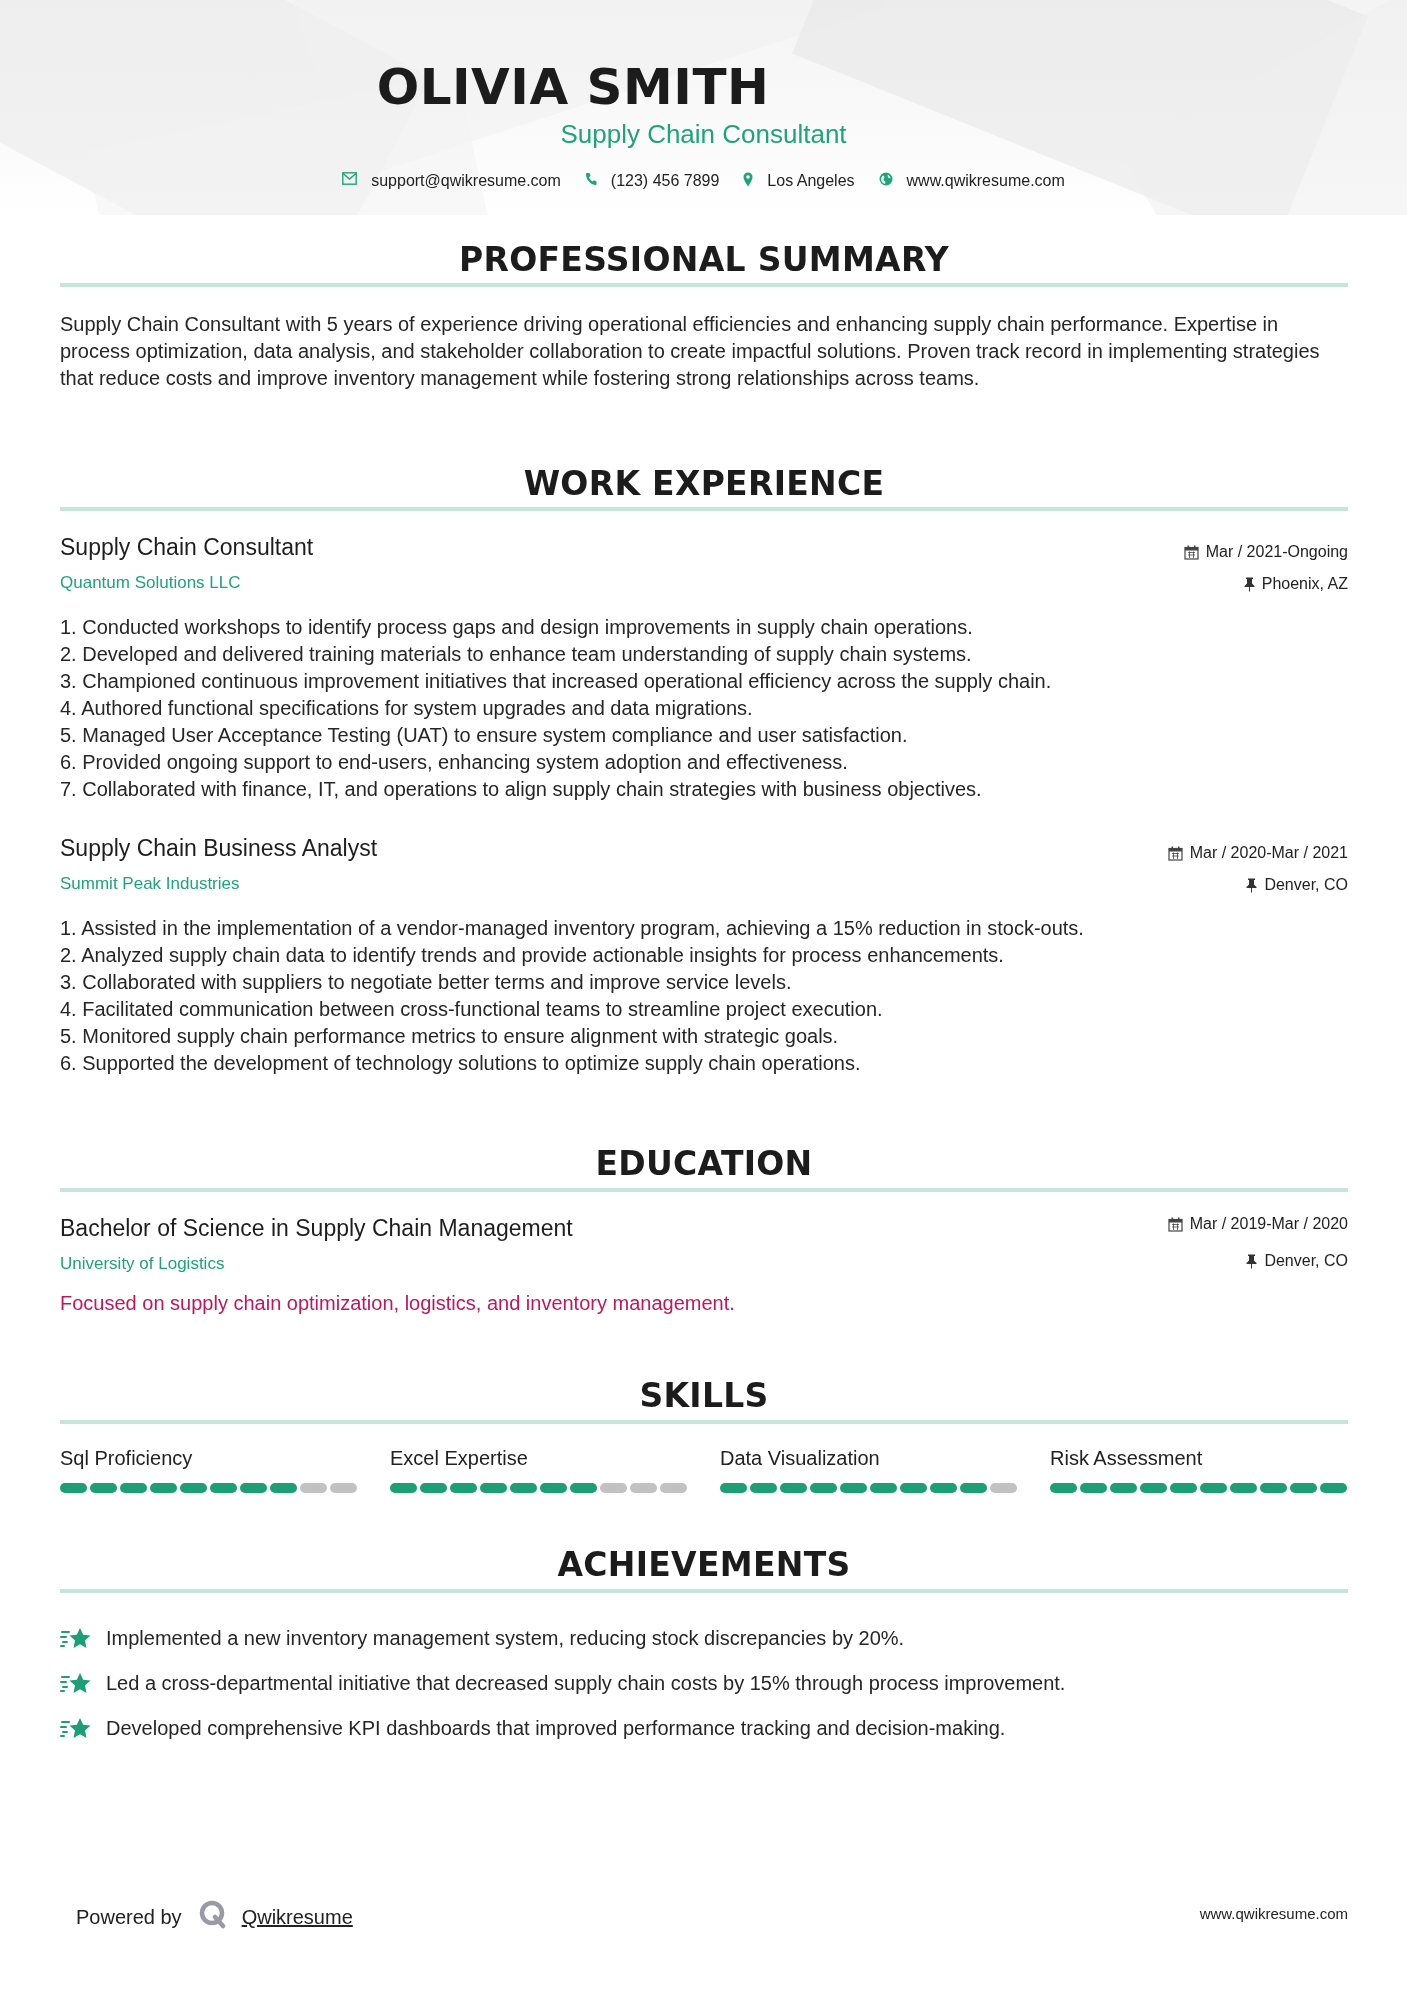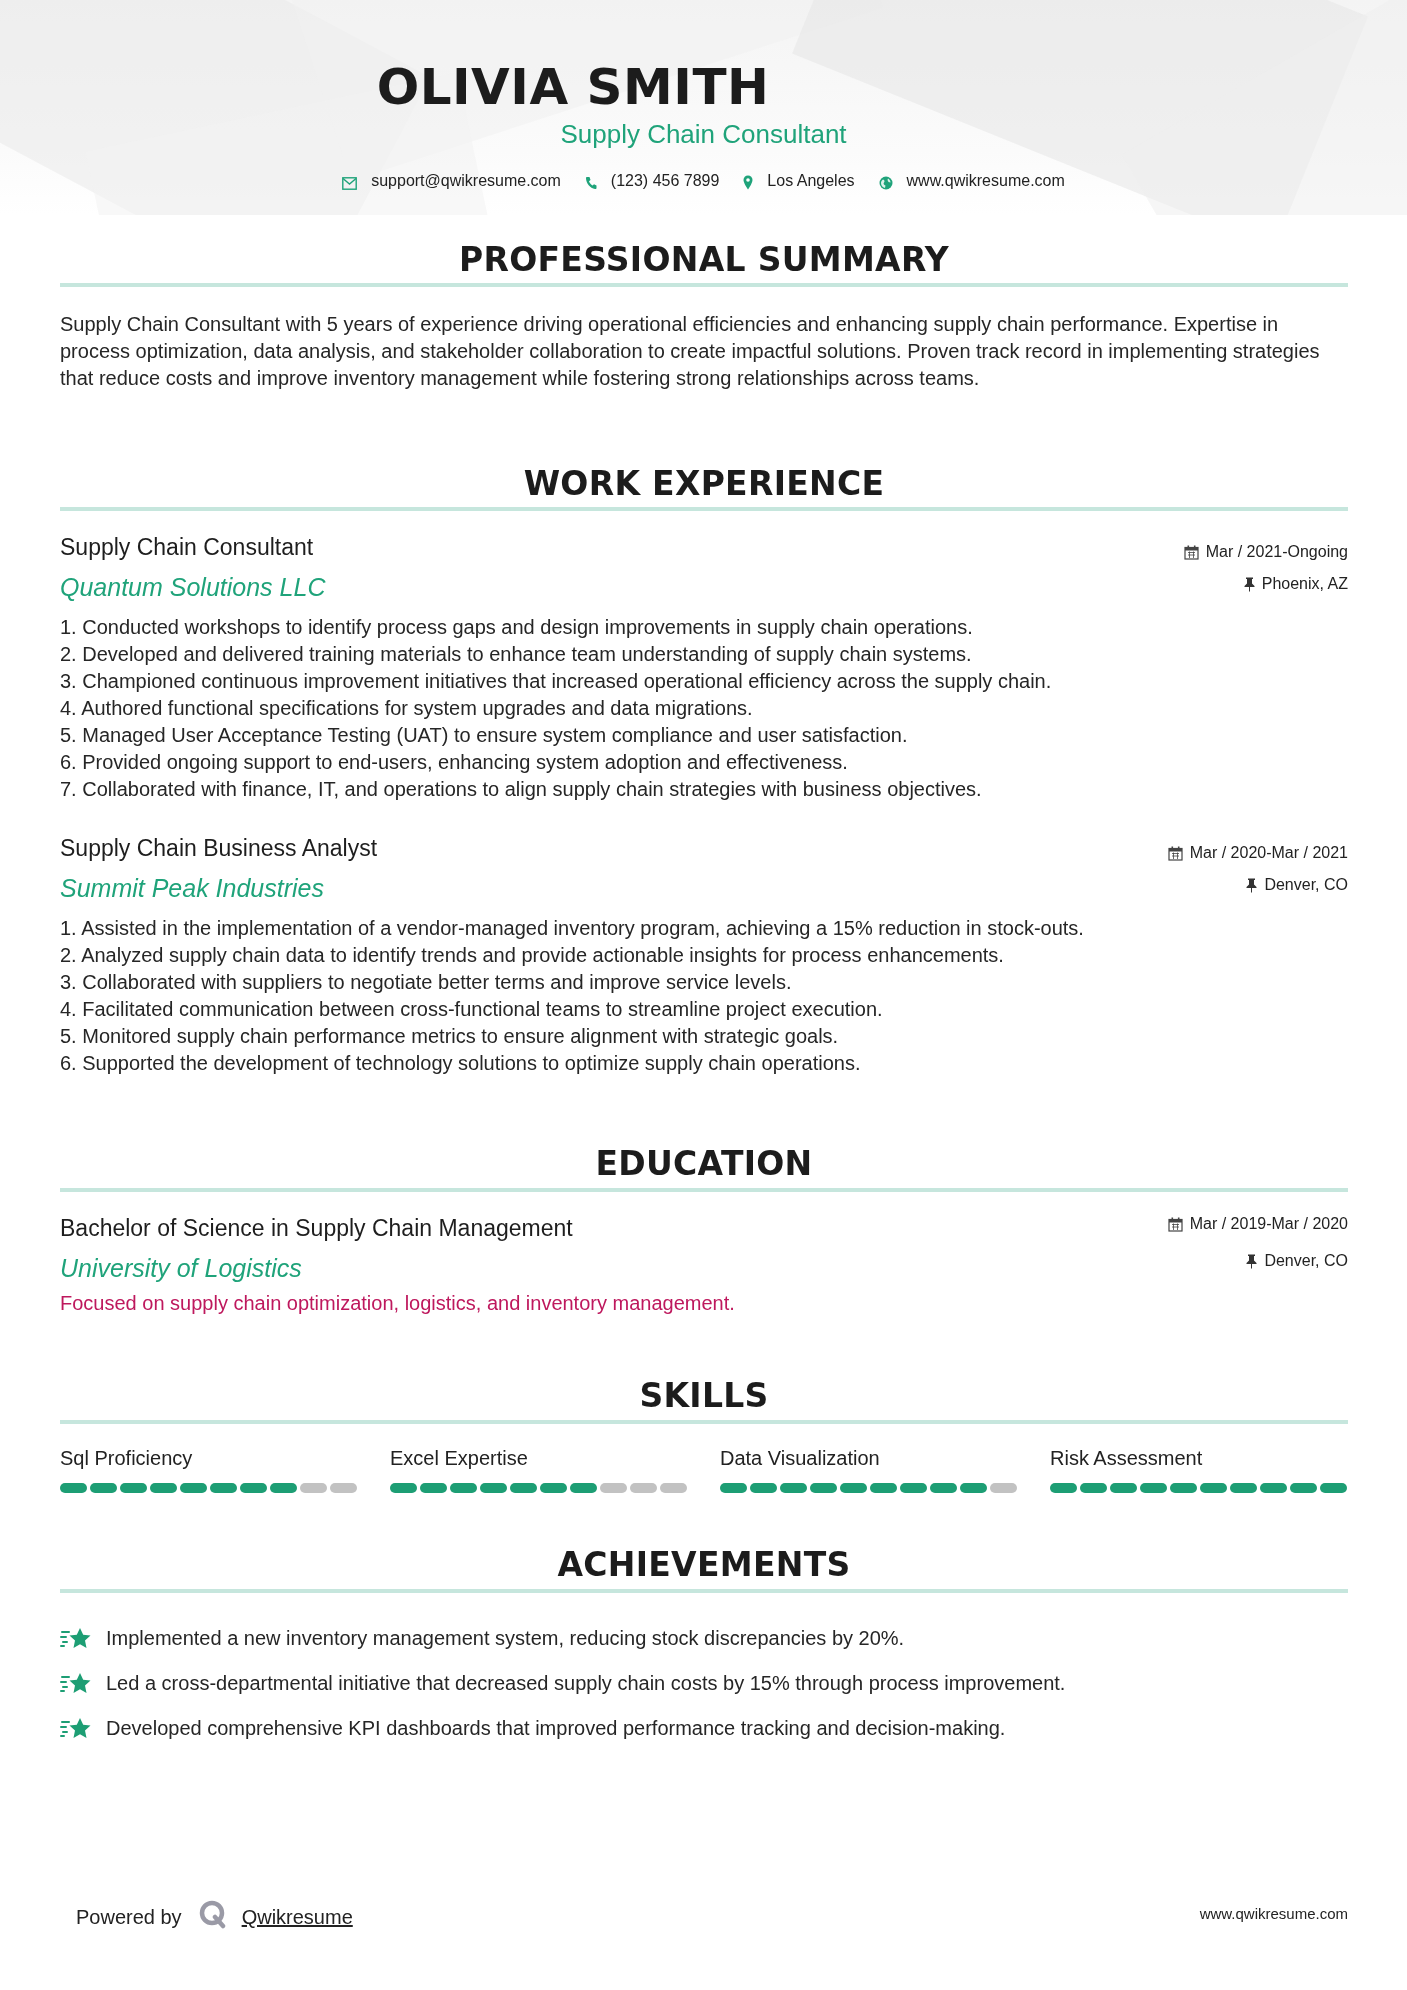--- a/index.html
+++ b/index.html
@@ -31,37 +31,37 @@
     }
     .job-title {
       position: absolute; left: 0; width: 1407px; top: 119px; text-align: center;
       font-size: 26px; color: #1fa37a;
     }
     .contact {
       position: absolute; left: 0; width: 1407px; top: 172px;
       display: flex; justify-content: center; align-items: center; gap: 0;
       font-size: 16px; color: #222;
     }
-    .contact .item { display: flex; align-items: flex-end; margin: 0 12px; }
+    .contact .item { display: flex; align-items: flex-start; margin: 0 12px; }
     .contact .item svg { margin-right: 14px; }
 
     .section-head {
       position: absolute; left: 60px; width: 1288px; text-align: center;
       font-family: "DejaVu Sans", sans-serif; font-weight: bold;
       font-size: 33px; color: #1c1c1c; letter-spacing: 0.3px;
     }
     .rule { position: absolute; left: 60px; width: 1288px; height: 4px; background: #c6e6dd; }
 
     .summary {
       position: absolute; left: 60px; top: 311px; width: 1290px;
       font-size: 20px; line-height: 27px; color: #262626;
     }
 
     .entry-title { position: absolute; left: 60px; font-size: 23px; color: #1e1e1e; }
-    .entry-org { position: absolute; left: 60px; font-size: 25px; color: #1fa37a; font-style: italic; }
+    .entry-org { position: absolute; left: 60px; font-size: 17px; color: #1fa37a; }
     .meta {
       position: absolute; right: 59px; font-size: 16px; color: #222;
       display: flex; align-items: center; 
     }
     .meta svg { margin-right: 7px; }
 
     .bullets { position: absolute; left: 60px; width: 1290px; list-style: none; }
     .bullets li { font-size: 20px; line-height: 27px; color: #262626; white-space: nowrap; }
 
     .edu-desc { position: absolute; left: 60px; top: 1292px; font-size: 20px; color: #be185d; }

